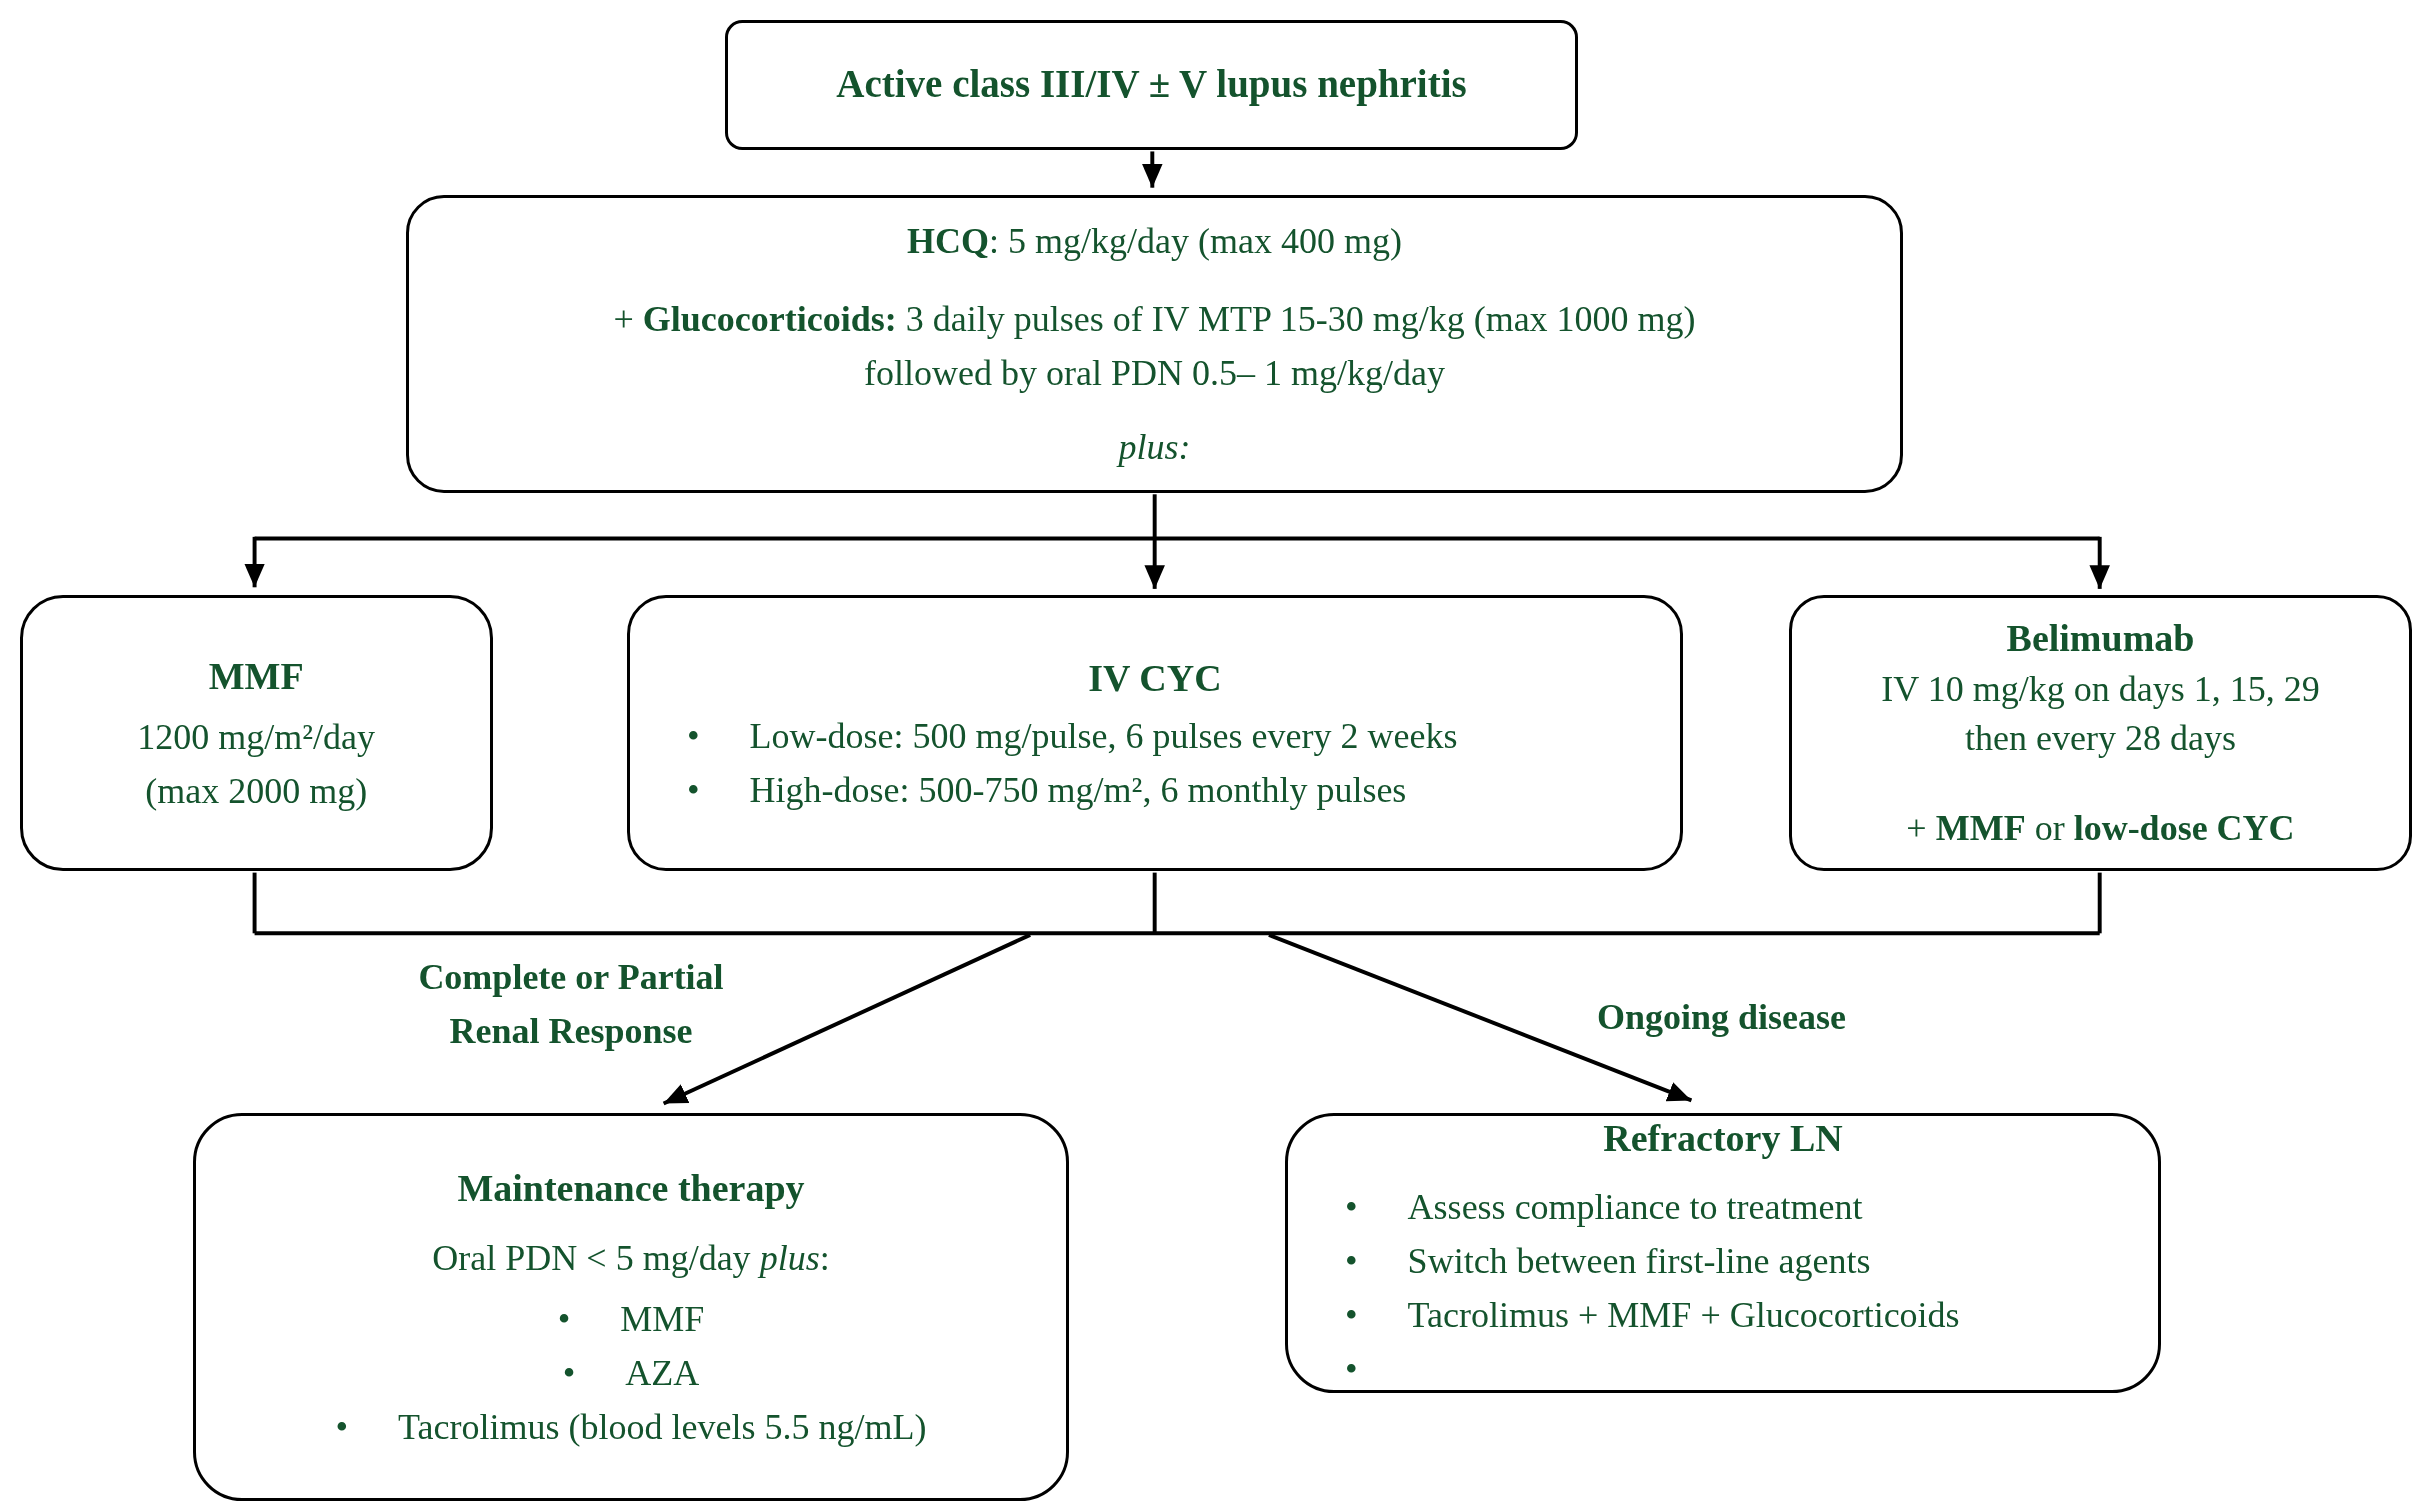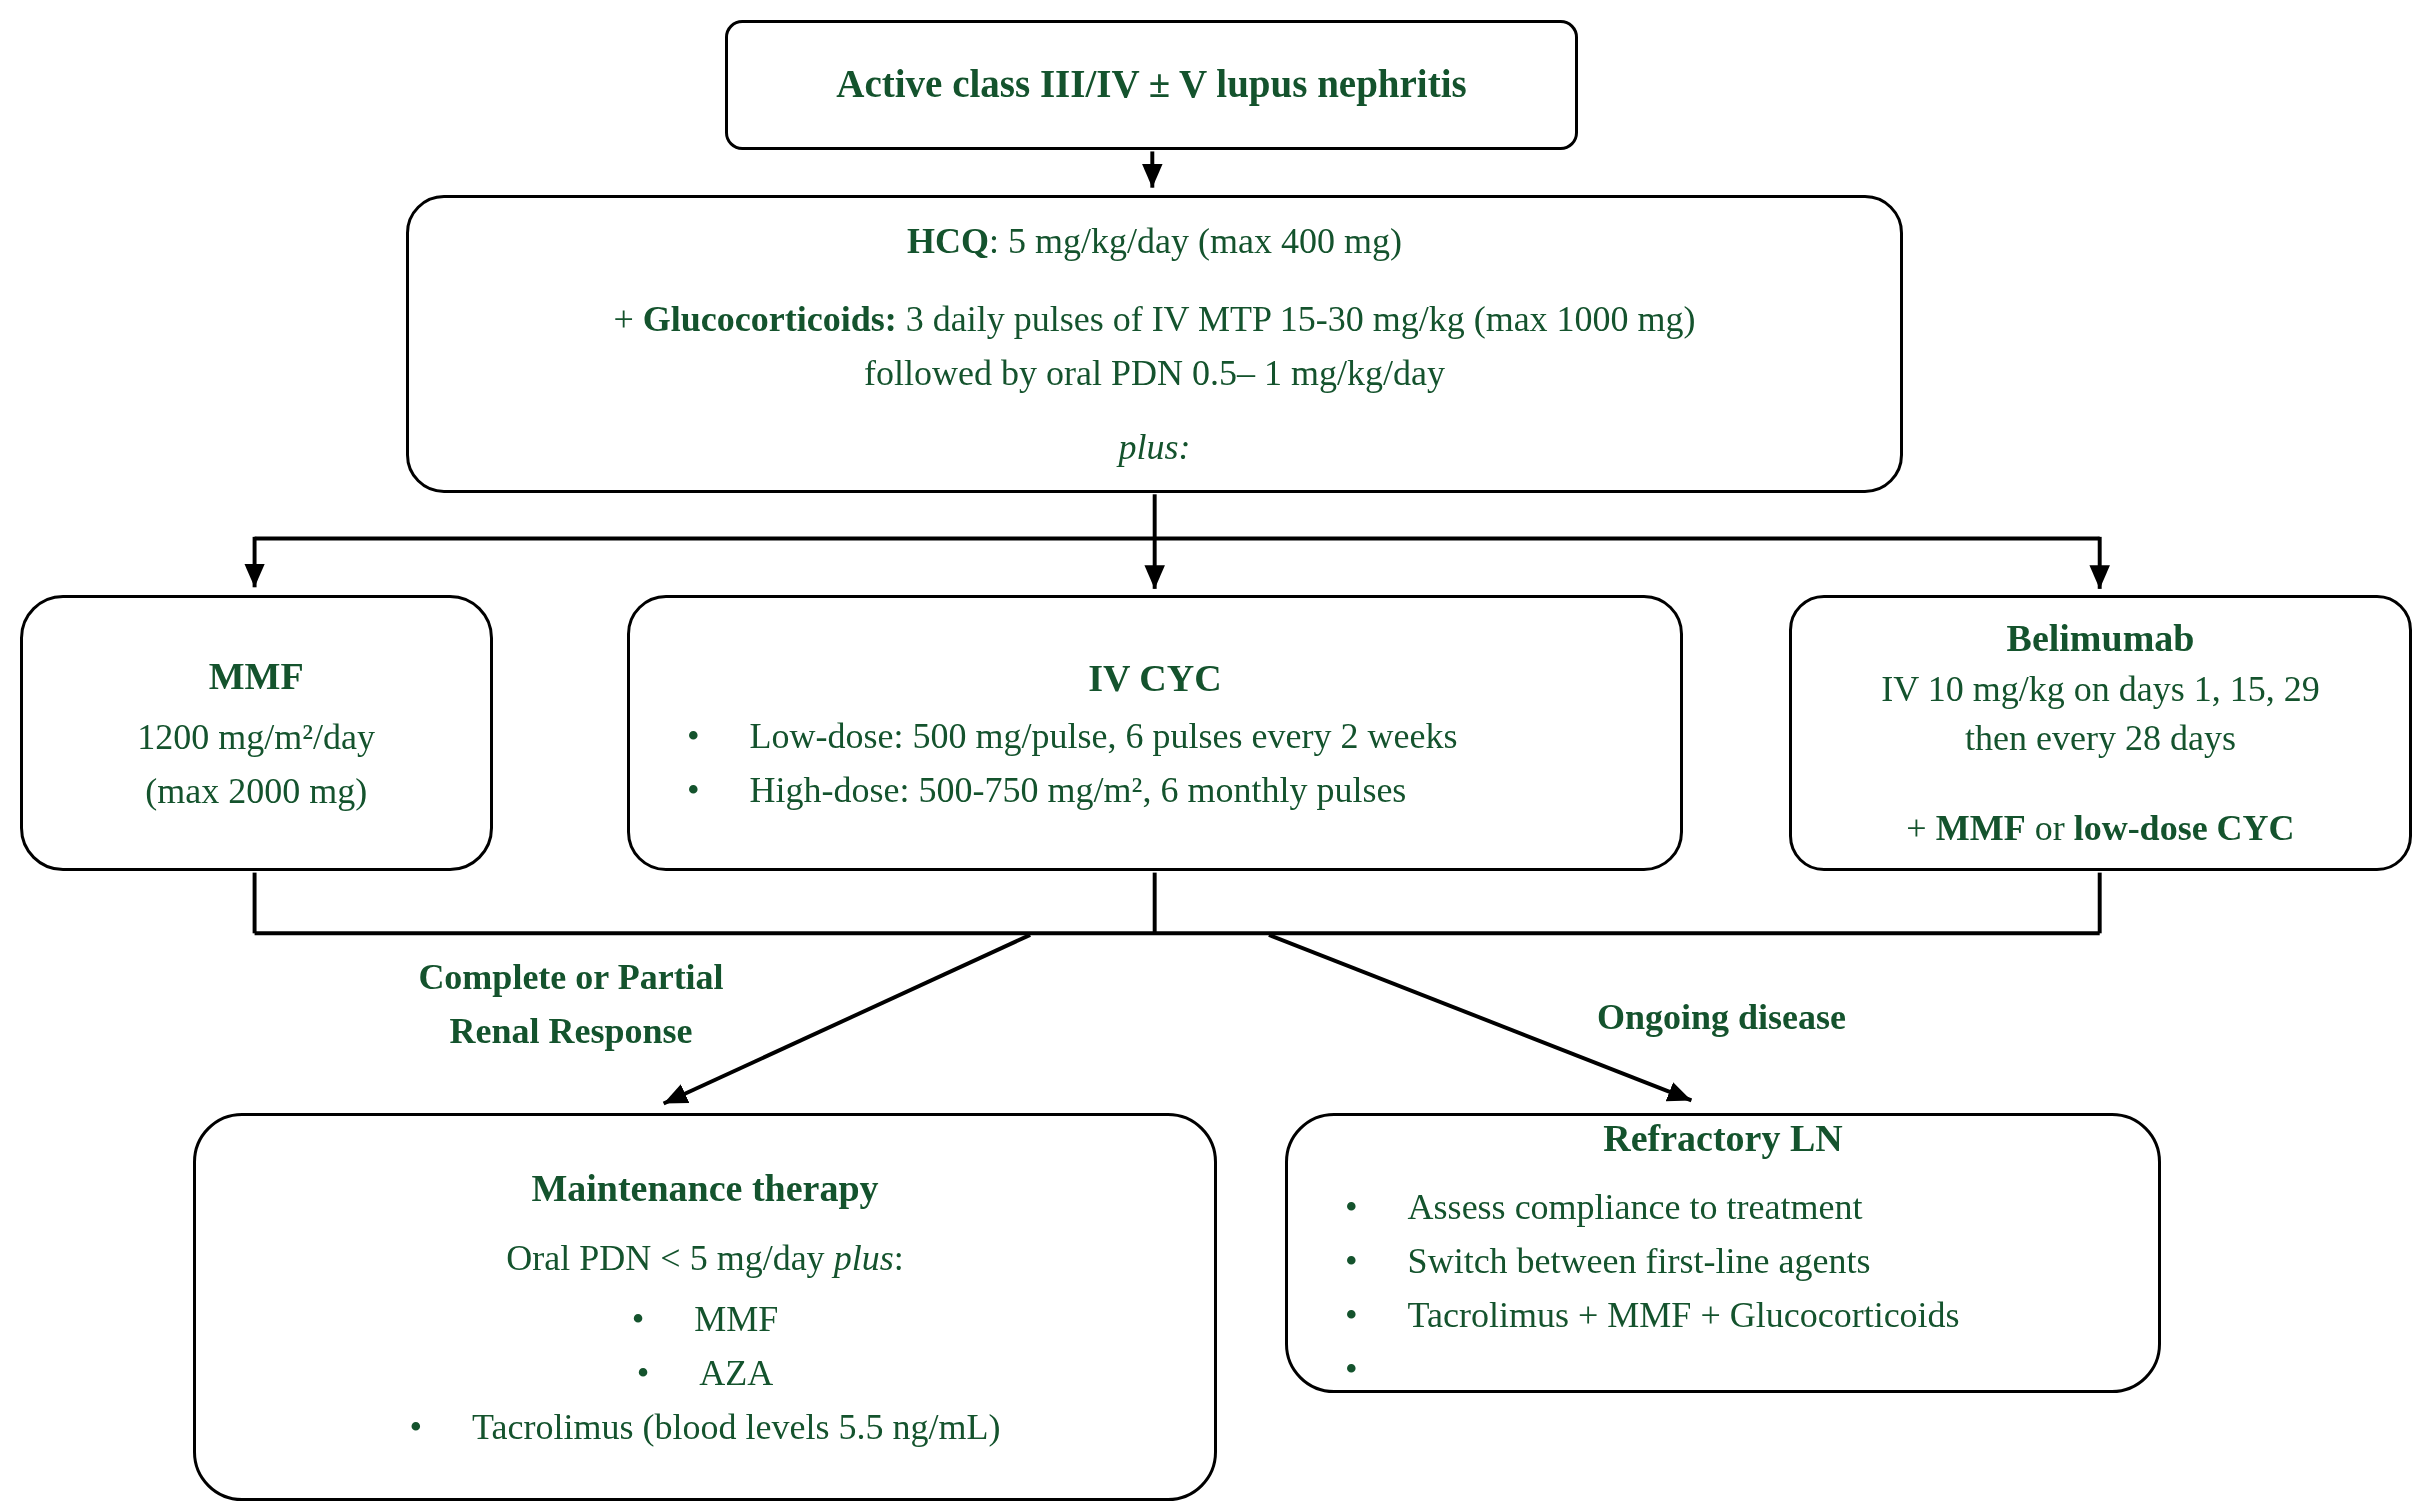--- a/index.html
+++ b/index.html
@@ -20,21 +20,21 @@
   #top-box .title{font-size:39px;}
   #induction-box{left:406px;top:195px;width:1497px;height:298px;border-radius:38px;}
   #induction-box .line1{margin-bottom:23.6px;}
   #induction-box .plus-line{margin-top:20.5px;}
   #mmf-box{left:19.7px;top:595px;width:473px;height:276px;border-radius:43px;}
   #mmf-box .title{margin-bottom:4.7px;}
   #ivcyc-box{left:627px;top:595px;width:1056px;height:276px;border-radius:39px;}
   #ivcyc-box .title{margin-bottom:2px;}
   #belimumab-box{left:1789px;top:595px;width:623px;height:276px;border-radius:35px;line-height:1.38;}
   #belimumab-box .combo{margin-top:40px;}
-  #maintenance-box{left:193px;top:1113px;width:1024px;height:388px;border-radius:49px;}
+  #maintenance-box{left:193px;top:1113px;width:876px;height:388px;border-radius:49px;}
   #maintenance-box .title{margin-bottom:14px;}
   #maintenance-box .intro{margin-bottom:7px;}
   #refractory-box{left:1285px;top:1113px;width:876px;height:280px;border-radius:49px;}
   #refractory-box .title{margin-bottom:12.6px;}
   .blist{display:flex;flex-direction:column;}
   .blist.left{align-self:stretch;text-align:left;padding-left:57px;}
   .brow{display:flex;align-items:baseline;}
   .brow .dot{margin-right:50px;}
   .brow.center{align-self:center;}
   .branch-label{position:absolute;font-weight:700;font-size:36px;line-height:1.5;text-align:center;}

